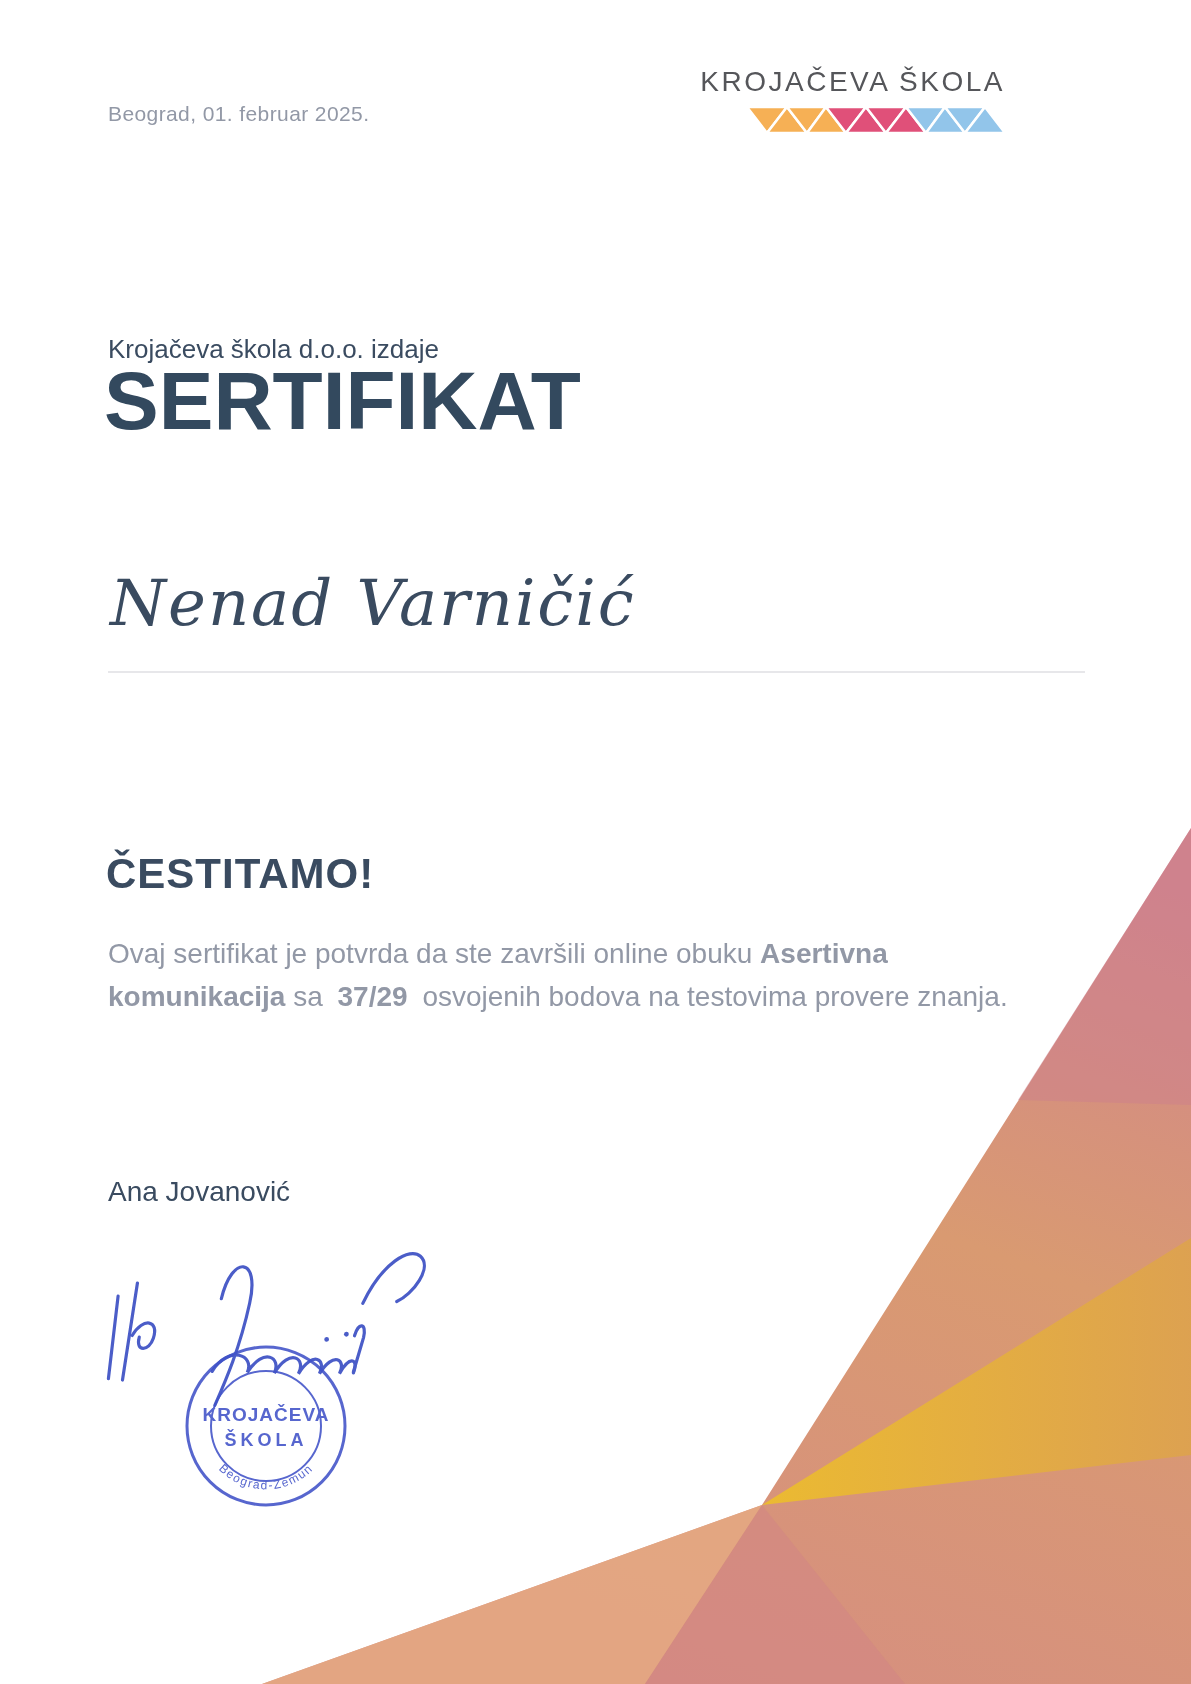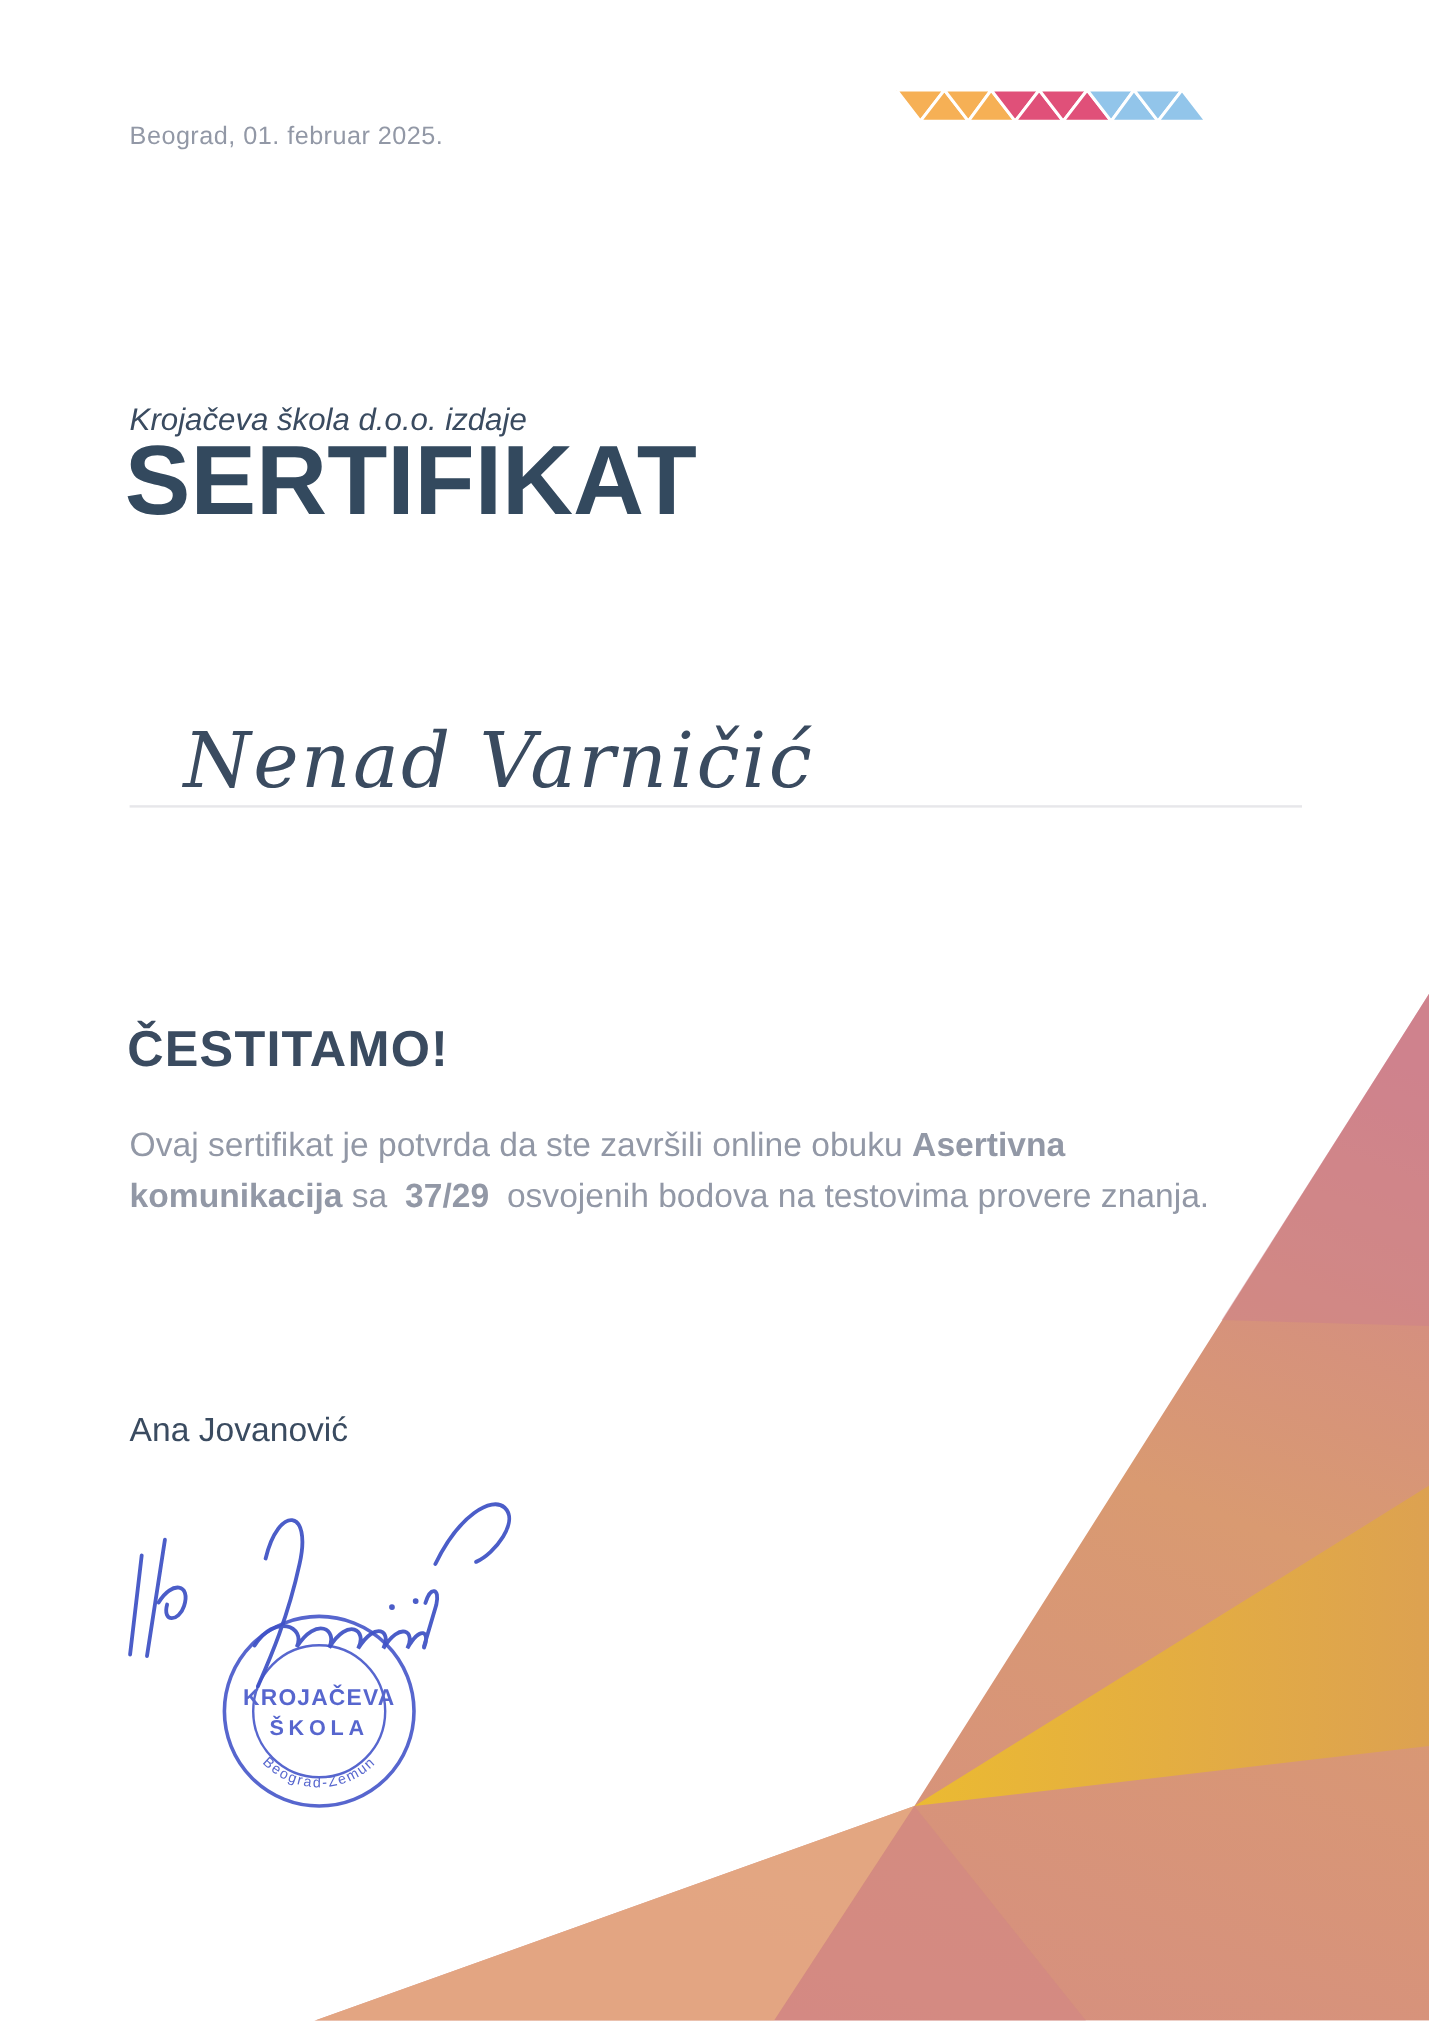--- a/index.html
+++ b/index.html
@@ -6,25 +6,25 @@
   .page{
     position:relative;width:1191px;height:1684px;background:#fff;overflow:hidden;
     font-family:"Liberation Sans", sans-serif;
   }
   
   .date{position:absolute;left:108px;top:102px;font-size:21px;color:var(--text_gray);letter-spacing:.4px;}
   .logo{position:absolute;right:186px;top:66px;text-align:right;}
   .logo-text{font-size:28px;color:var(--logo_gray);letter-spacing:2.5px;font-weight:400;}
   .logo-band{margin-top:9px;display:block;margin-left:auto;}
   
-  .issuer{position:absolute;left:108px;top:334px;font-size:26px;color:var(--ink);font-style:italic;}
+  .issuer{position:absolute;left:108px;top:334px;font-size:26px;color:var(--ink);}
   .title{position:absolute;left:104px;top:356px;font-size:82px;font-weight:700;color:var(--ink_dark);letter-spacing:0;line-height:1.1;}
   
-  .name{position:absolute;left:110px;top:598px;font-size:64px;font-style:italic;color:var(--ink);
-        font-family:"DejaVu Serif", serif;letter-spacing:2px;margin-left:43px;}
+  .name{position:absolute;left:110px;top:566px;font-size:64px;font-style:italic;color:var(--ink);
+        font-family:"DejaVu Serif", serif;letter-spacing:2px;}
   .rule{position:absolute;left:108px;top:671px;width:977px;height:2px;background:#e7e7ea;}
   .from-line{position:absolute;left:108px;top:698px;font-size:29px;font-style:italic;font-weight:500;color:var(--ink);}
   
   .congrats{position:absolute;left:106px;top:850px;font-size:42px;color:var(--ink);letter-spacing:1px;font-weight:700;}
   .body-text{position:absolute;left:108px;top:932px;width:960px;font-size:28px;line-height:1.55;color:var(--text_gray);}
   .body-text b{font-weight:700;}
   .b29{margin:0 7px;}
   
   .signer-name{position:absolute;left:108px;top:1176px;font-size:28px;color:var(--ink);}
   .signer-title{position:absolute;left:108px;top:1220px;font-size:24px;color:var(--text_gray);}
@@ -54,20 +54,21 @@
     <polygon points="1191,828 762,1505 262,1684 1191,1684" fill="url(#gradMain)"></polygon>
     <polygon points="1018,1100 1191,828 1191,1105" fill="var(--deco_tip)" opacity="0.45"></polygon>
     <polygon points="762,1505 1191,1238 1191,1455" fill="url(#gradGold)" opacity="0.95"></polygon>
     <polygon points="762,1505 262,1684 645,1684" fill="var(--deco_light)" opacity="0.85"></polygon>
     <polygon points="762,1505 645,1684 905,1684" fill="var(--deco_mid)" opacity="0.5"></polygon>
   </svg>
 
   <div class="date">Beograd, 01. februar 2025.</div>
 
   <div class="logo">
+    <div class="logo-text">KROJAČEVA ŠKOLA</div>
     <svg class="logo-band" width="258" height="27" viewBox="0 0 258 27">
       <g stroke="#fff" stroke-width="2.5" stroke-linejoin="round">
         <polygon points="0,0 40,0 20,26" fill="var(--tri_orange)"></polygon>
         <polygon points="20,26 60,26 40,0" fill="var(--tri_orange)"></polygon>
         <polygon points="40,0 79,0 60,26" fill="var(--tri_orange)"></polygon>
         <polygon points="60,26 99,26 79,0" fill="var(--tri_orange)"></polygon>
         <polygon points="79,0 119,0 99,26" fill="var(--tri_pink)"></polygon>
         <polygon points="99,26 139,26 119,0" fill="var(--tri_pink)"></polygon>
         <polygon points="119,0 159,0 139,26" fill="var(--tri_pink)"></polygon>
         <polygon points="139,26 179,26 159,0" fill="var(--tri_pink)"></polygon>

